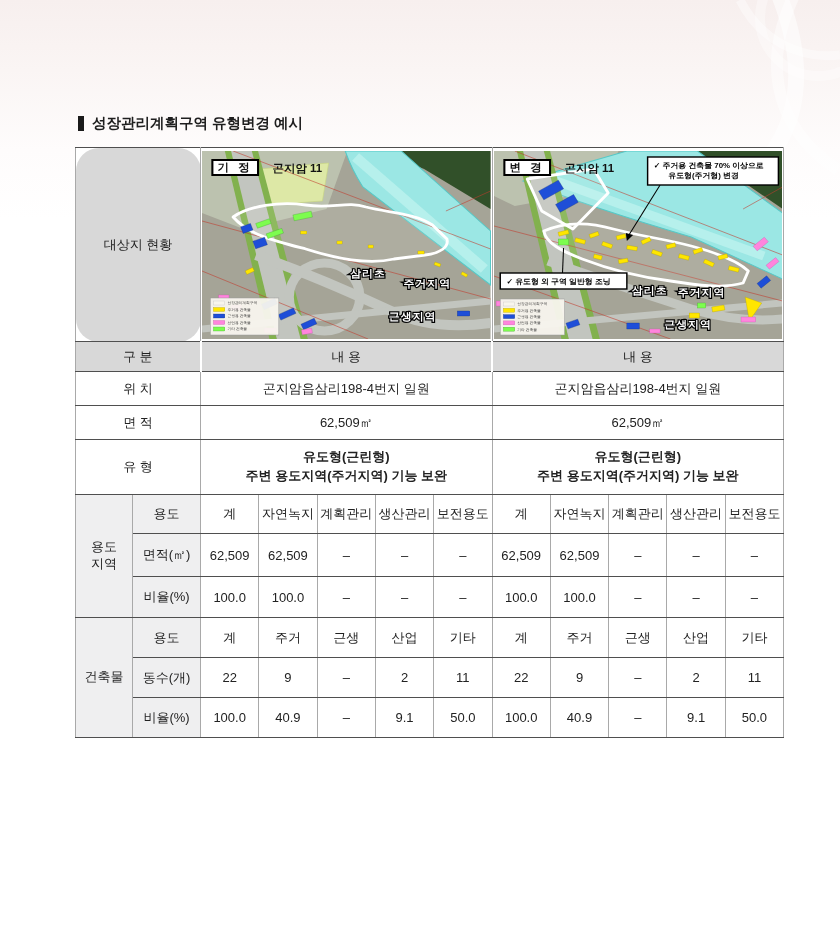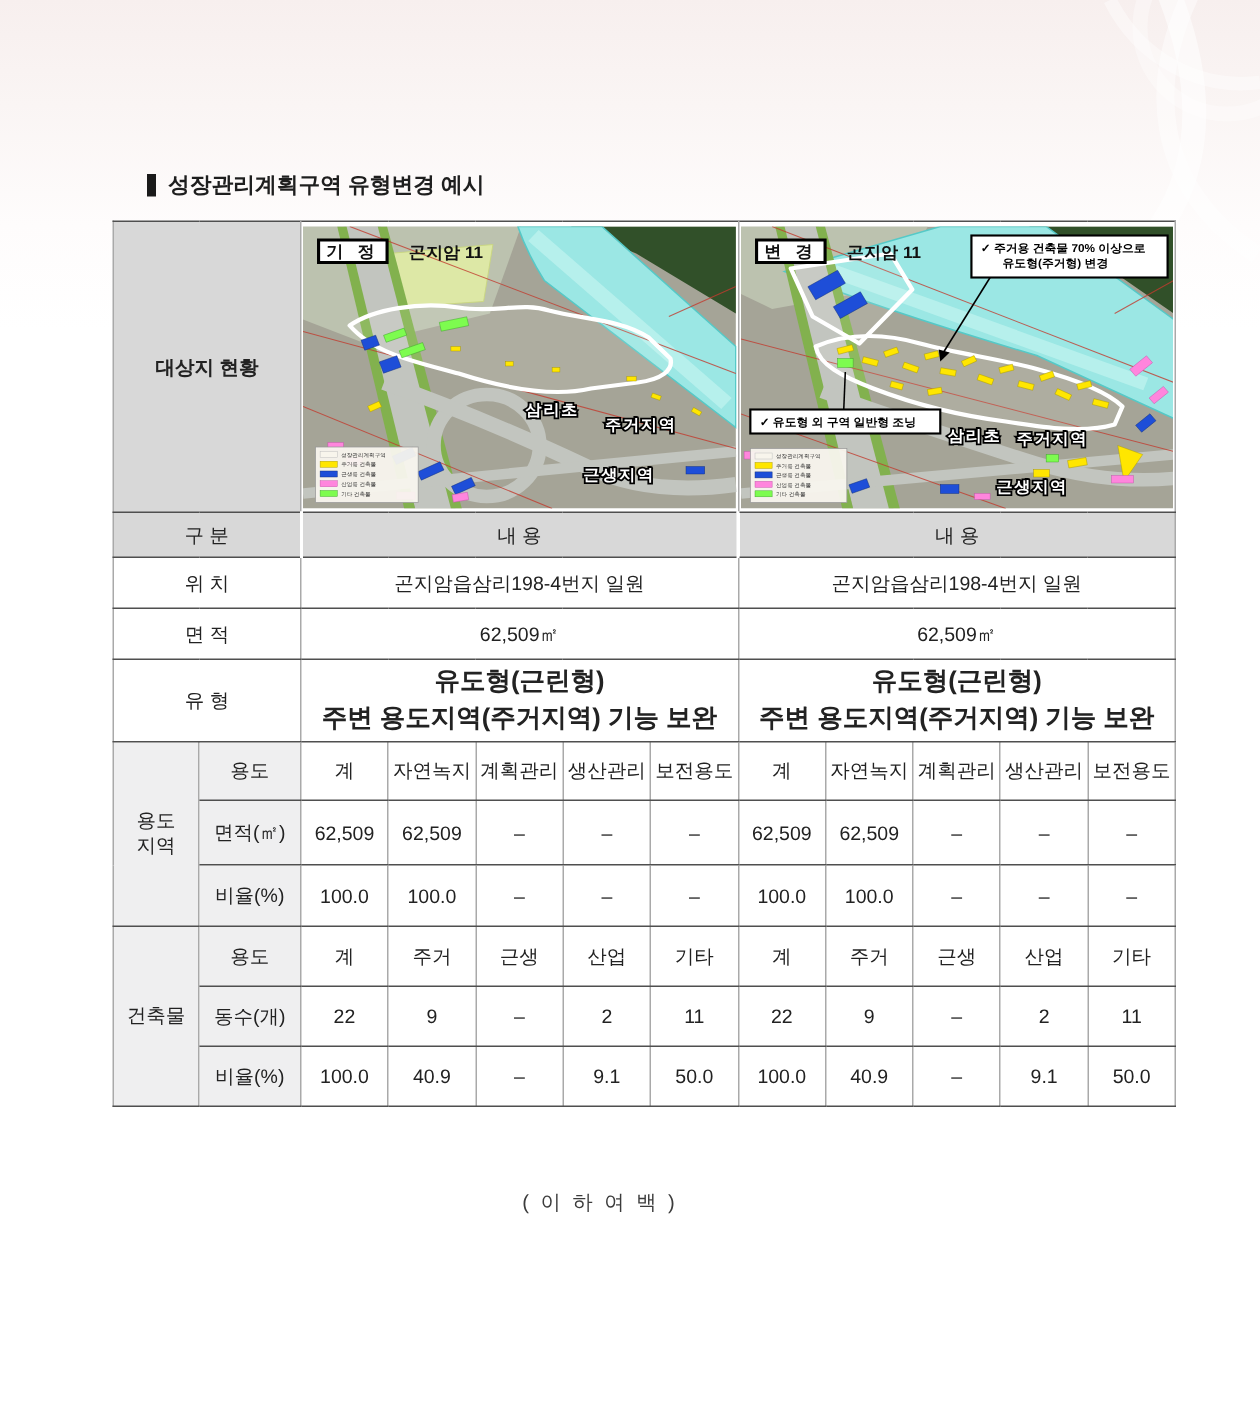--- a/index.html
+++ b/index.html
@@ -23,21 +23,21 @@
     color:#ffffff;font-weight:bold;font-size:15px;
     display:flex;align-items:center;justify-content:center;
     letter-spacing:0.5px;border-radius:1px;
     box-shadow:0 1px 2px rgba(90,20,20,.35);
   }
 
   
   .section-title{
     position:absolute;left:78px;top:114px;
     display:flex;align-items:center;gap:8px;
-    font-size:14.5px;font-weight:bold;color:#1e1e1e;margin-left:20px;
+    font-size:14.5px;font-weight:bold;color:#1e1e1e;
   }
   .section-bar{width:6px;height:15px;background:#1a1a1a;display:inline-block;}
 
   
   table.doc{
     position:absolute;left:75px;top:147px;width:708px;
     border-collapse:collapse;table-layout:fixed;
     background:#ffffff;
   }
   table.doc td{
@@ -45,25 +45,25 @@
     border-bottom:1px solid var(--border-dark);
     border-left:1px solid var(--border-light);
     border-right:1px solid var(--border-light);
     font-size:13px;color:#222222;text-align:center;vertical-align:middle;
     padding:2px 1px;overflow:hidden;
   }
   table.doc{border:1px solid #8d8d8d;}
   td.hdr{background:var(--table-header-bg);font-weight:normal;font-size:14px;}
   td.hdr.gap{border-left:2px solid #ffffff;}
   td.sub{background:var(--table-subheader-bg);}
-  td.sitecell{background:var(--table-header-bg);font-weight:bold;font-size:14px;border-right:2px solid #ffffff;}
+  td.sitecell{background:var(--table-header-bg);font-weight:normal;font-size:14px;border-right:2px solid #ffffff;border-radius:23px;}
   td.imgcell{padding:3px;background:#ffffff;}
   td.mid{border-left:1px solid #6e6e6e;}
   td.grp{background:var(--table-subheader-bg);white-space:pre-line;line-height:1.3;}
-  .type-lines{font-weight:bold;line-height:1.45;font-size:17px;}
+  .type-lines{font-weight:bold;line-height:1.45;font-size:13px;}
   .map{display:block;width:100%;height:188px;}
 
   
   .blank-note{
     position:absolute;left:0;top:793px;width:800px;text-align:center;
     font-size:13.5px;color:#3c3c3c;letter-spacing:2px;
   }
 
   
   .m-ground{fill:var(--ground);}
@@ -400,15 +400,14 @@
       <td>50.0</td>
       <td class="mid">100.0</td>
       <td>40.9</td>
       <td>–</td>
       <td>9.1</td>
       <td>50.0</td>
     </tr>
   </tbody>
     </table>
 
-  <div class="blank-note">( 이 하 여 백 )</div>
 
 </div>
 
 </body></html>

